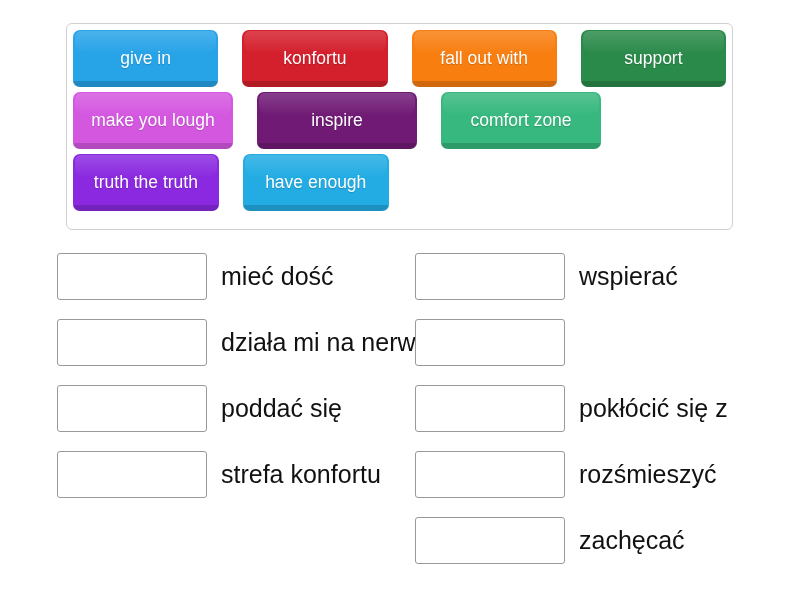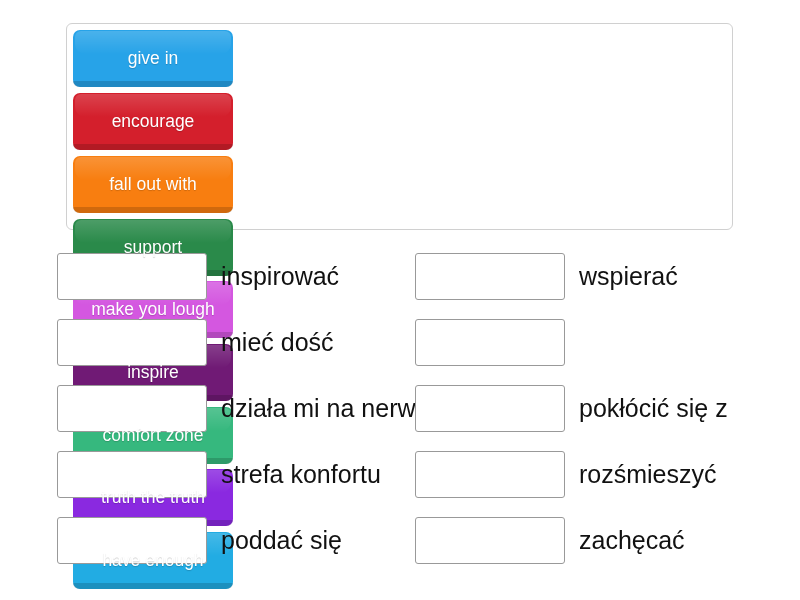--- a/index.html
+++ b/index.html
@@ -22,23 +22,22 @@
     width: 667px;
     height: 207px;
     border: 1px solid #d0d0d0;
     border-radius: 6px;
     background: #ffffff;
     box-sizing: border-box;
     padding: 6px;
   }
   .tile-row {
     display: flex;
-    gap: 6px;
+    gap: 24px;
     margin-bottom: 5px;
-    flex-direction: column;
   }
   .tile {
     width: 160px;
     height: 57px;
     border-radius: 7px;
     display: flex;
     align-items: center;
     justify-content: center;
     text-align: center;
     color: #ffffff;
@@ -121,21 +120,21 @@
 </head>
 <body>
 
 <div id="tile-bank">
 
   <div class="tile-row">
     <div class="tile" style="background-color: rgb(39, 163, 232);">
       <span>give in</span>
     </div>
     <div class="tile" style="background-color: rgb(212, 31, 44);">
-      <span>encourage</span>
+      <span>konfortu</span>
     </div>
     <div class="tile" style="background-color: rgb(248, 126, 16);">
       <span>fall out with</span>
     </div>
     <div class="tile" style="background-color: rgb(42, 138, 74);">
       <span>support</span>
     </div>
   </div>
 
   <div class="tile-row">
@@ -160,45 +159,41 @@
     <div class="tile-spacer"></div>
     <div class="tile-spacer"></div>
   </div>
 
 </div>
 
 <div id="answer-area">
 
   <div class="answer-col" id="answer-col-left">
 
-    <div class="answer-row">
-      <div class="drop-box"></div>
-      <div class="answer-label">inspirować</div>
-    </div>
 
     <div class="answer-row">
       <div class="drop-box"></div>
       <div class="answer-label">mieć dość</div>
     </div>
 
     <div class="answer-row">
       <div class="drop-box"></div>
       <div class="answer-label">działa mi na nerwy</div>
     </div>
 
     <div class="answer-row">
       <div class="drop-box"></div>
+      <div class="answer-label">poddać się</div>
+    </div>
+
+    <div class="answer-row">
+      <div class="drop-box"></div>
       <div class="answer-label">strefa konfortu</div>
     </div>
 
-    <div class="answer-row">
-      <div class="drop-box"></div>
-      <div class="answer-label">poddać się</div>
-    </div>
-
   </div>
 
   <div class="answer-col" id="answer-col-right">
 
     <div class="answer-row">
       <div class="drop-box"></div>
       <div class="answer-label">wspierać</div>
     </div>
 
     <div class="answer-row">

